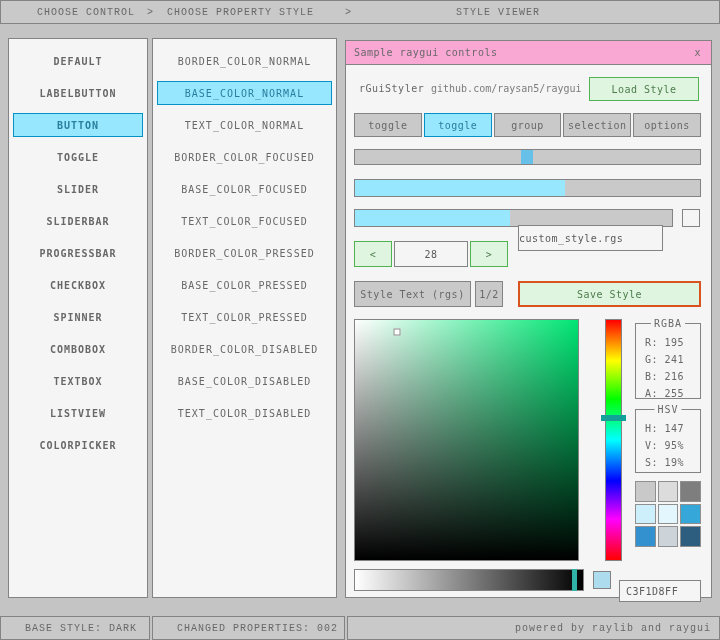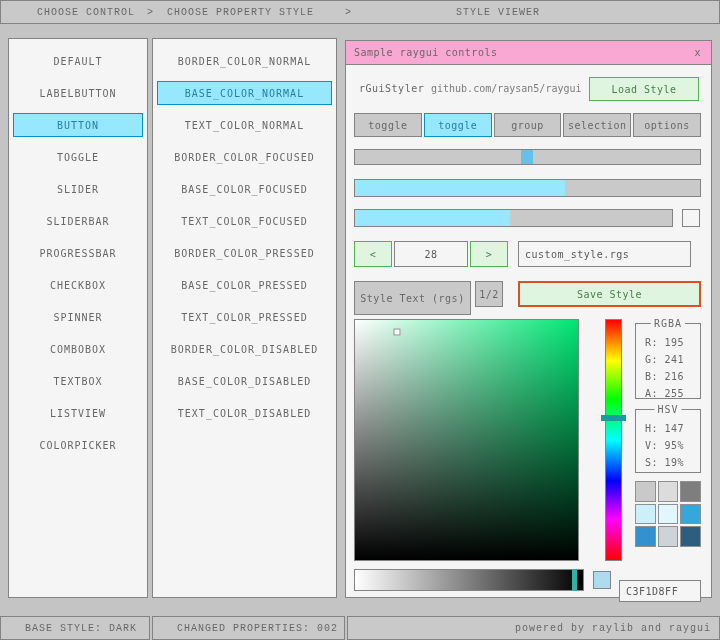--- a/index.html
+++ b/index.html
@@ -11,21 +11,21 @@
     font-size: 10px;
     color: #686868;
     overflow: hidden;
   }
   .bar { position:absolute; background:#c9c9c9; border:1px solid #838383; }
   .bar span { position:absolute; top:6px; letter-spacing:1px; white-space:nowrap;font-family:Liberation Mono, monospace; }
 
   #topbar { left:0; top:0; width:720px; height:24px; }
 
   .panel { position:absolute; background:#f5f5f5; border:1px solid #838383; padding-top:10px; }
-  #controls-panel { left:8px; top:38px; width:140px; height:560px; }
+  #controls-panel { left:8px; top:38px; width:140px; height:560px;font-weight:bold; }
   #props-panel    { left:152px; top:38px; width:185px; height:560px; }
   .list-item {
     height:24px; margin:0 4px 8px 4px;
     display:flex; align-items:center; justify-content:center;
     letter-spacing:1px; cursor:pointer; border:1px solid transparent; white-space:nowrap;
   }
   .list-item.selected { background:#97e8ff; border-color:#0492c7; color:#2a7f9e; }
 
   #viewer { position:absolute; left:345px; top:40px; width:367px; height:558px;
             background:#f5f5f5; border:1px solid #838383; }
@@ -167,23 +167,23 @@
   </div>
 
   <div class="track" id="sliderbar">
     <div class="fill" style="width: 49%;"></div>
   </div>
   <div id="alpha-check"></div>
 
   <div class="btn green abs" style="left:8px; top:200px; width:38px; height:26px;">&lt;</div>
   <div class="box" style="left:48px; top:200px; width:74px; height:26px; justify-content:center;">28</div>
   <div class="btn green abs" style="left:124px; top:200px; width:38px; height:26px;">&gt;</div>
-  <div class="box" style="left:172px; top:200px; width:173px; height:26px; padding-left:6px;">custom_style.rgs</div>
-
-  <div class="btn abs" style="left:8px; top:240px; width:117px; height:34px;">Style Text (rgs)</div>
+  <div class="box" style="left:172px; top:184px; width:145px; height:26px; ">custom_style.rgs</div>
+
+  <div class="btn abs" style="left:8px; top:240px; width:117px; height:26px;">Style Text (rgs)</div>
   <div class="btn abs" style="left:129px; top:240px; width:28px; height:26px;">1/2</div>
   <div class="btn save abs" style="left:172px; top:240px; width:183px; height:26px;">Save Style</div>
 
   <div id="sv-panel">
     <div class="cursor" style="left: 19%; top: 5%;"></div>
   </div>
 
   <div id="hue-bar">
     <div class="handle" style="top: calc(41% - 3px);"></div>
   </div>

